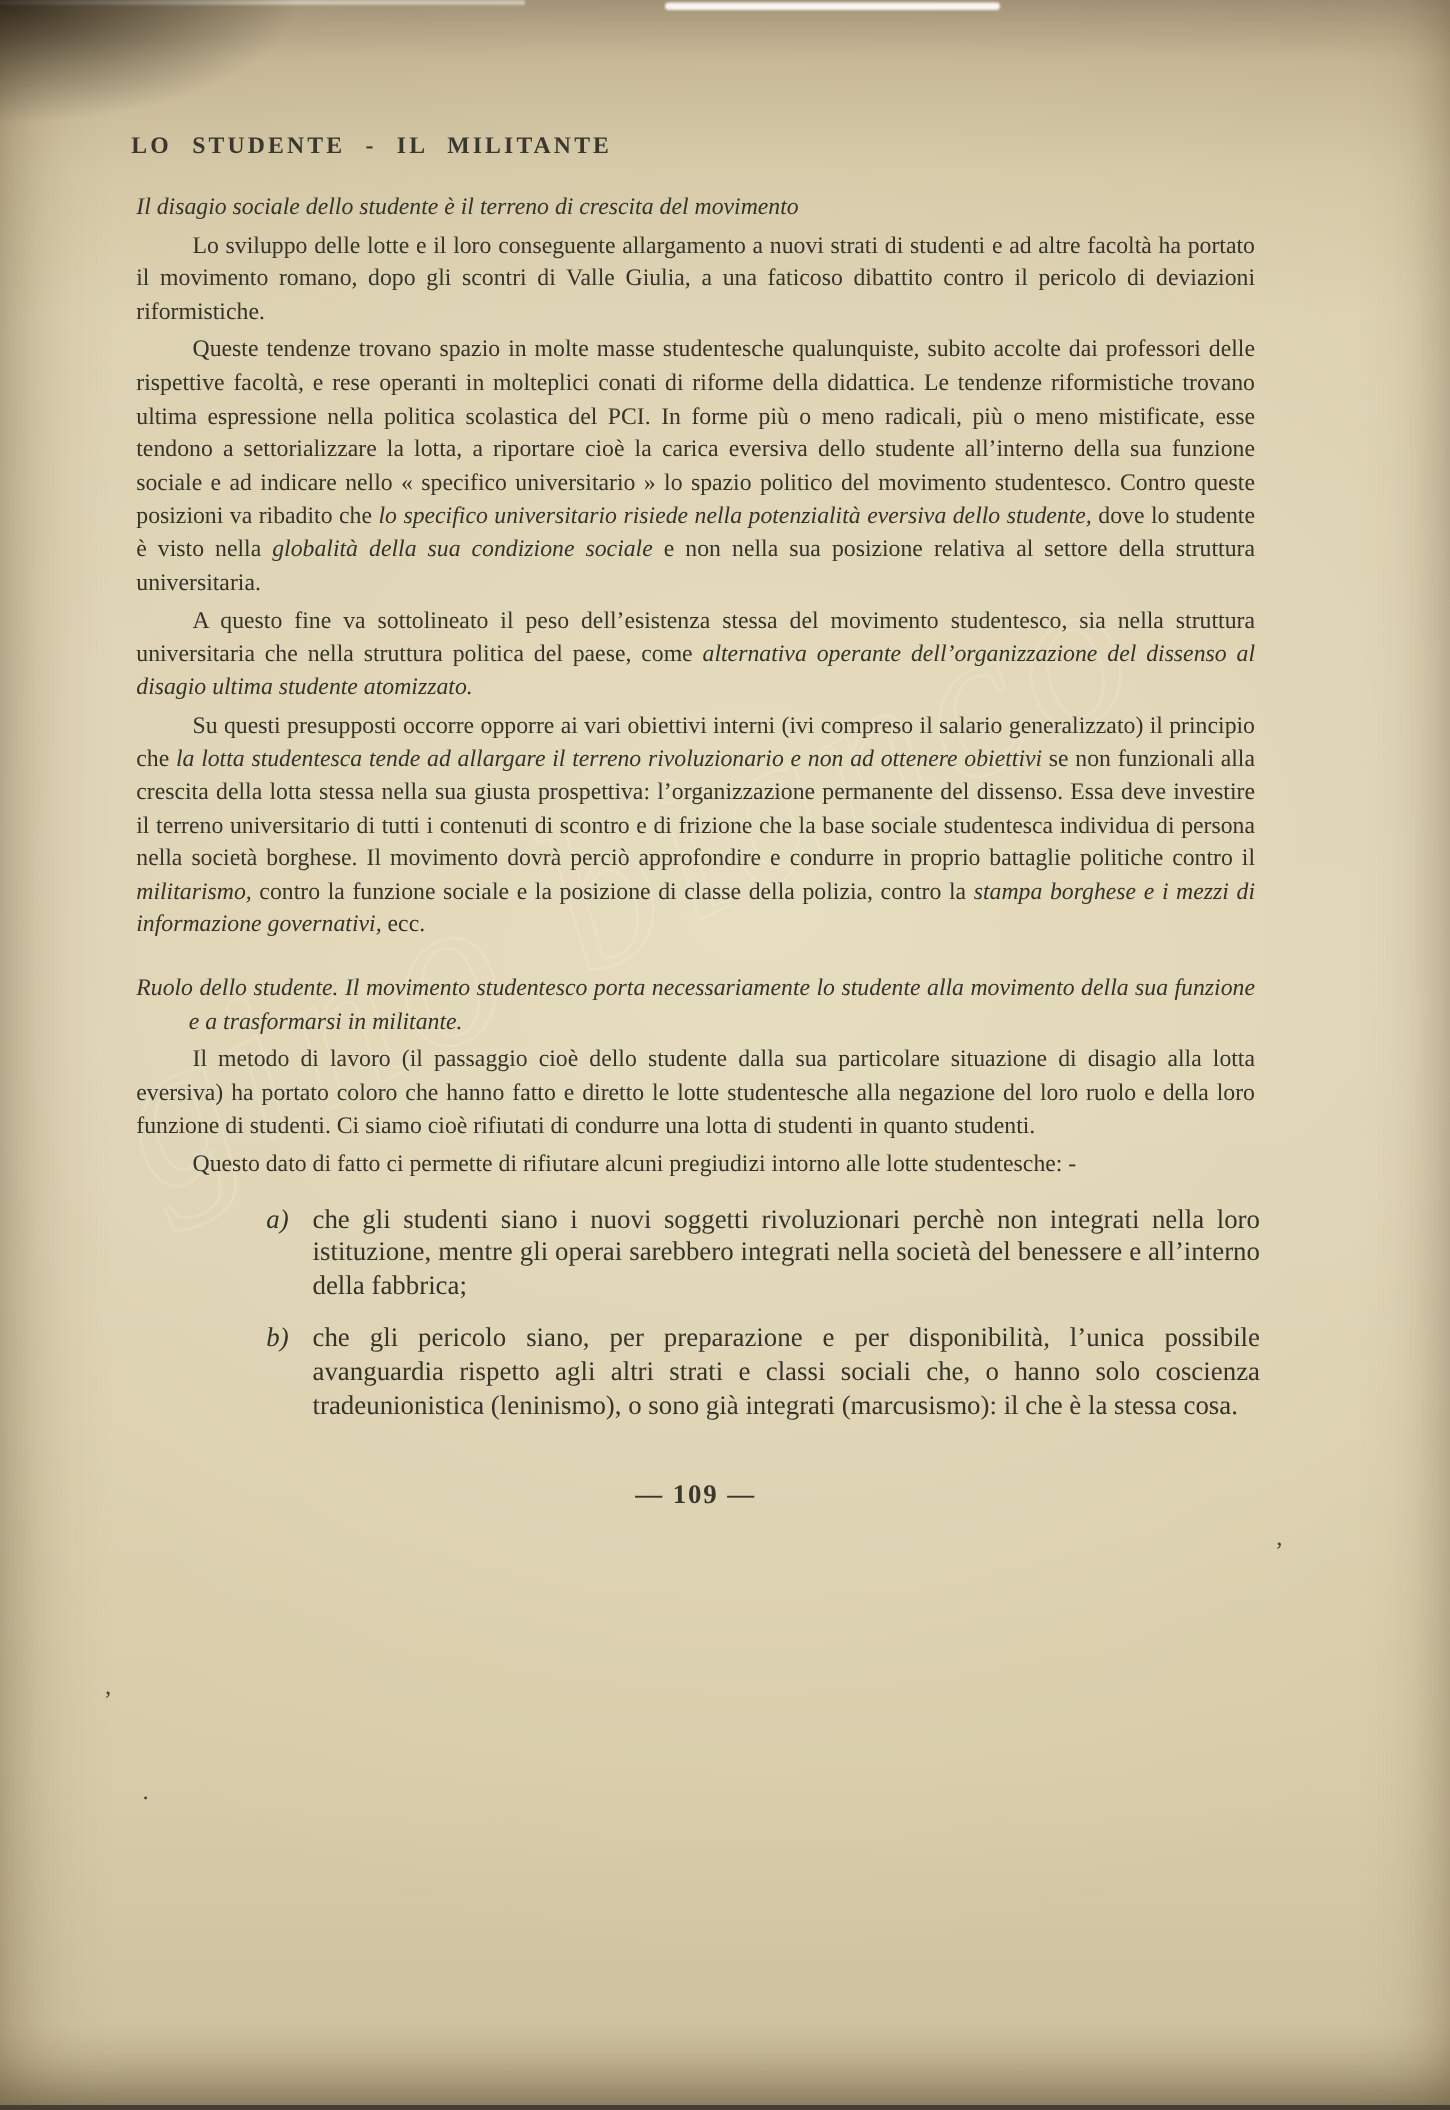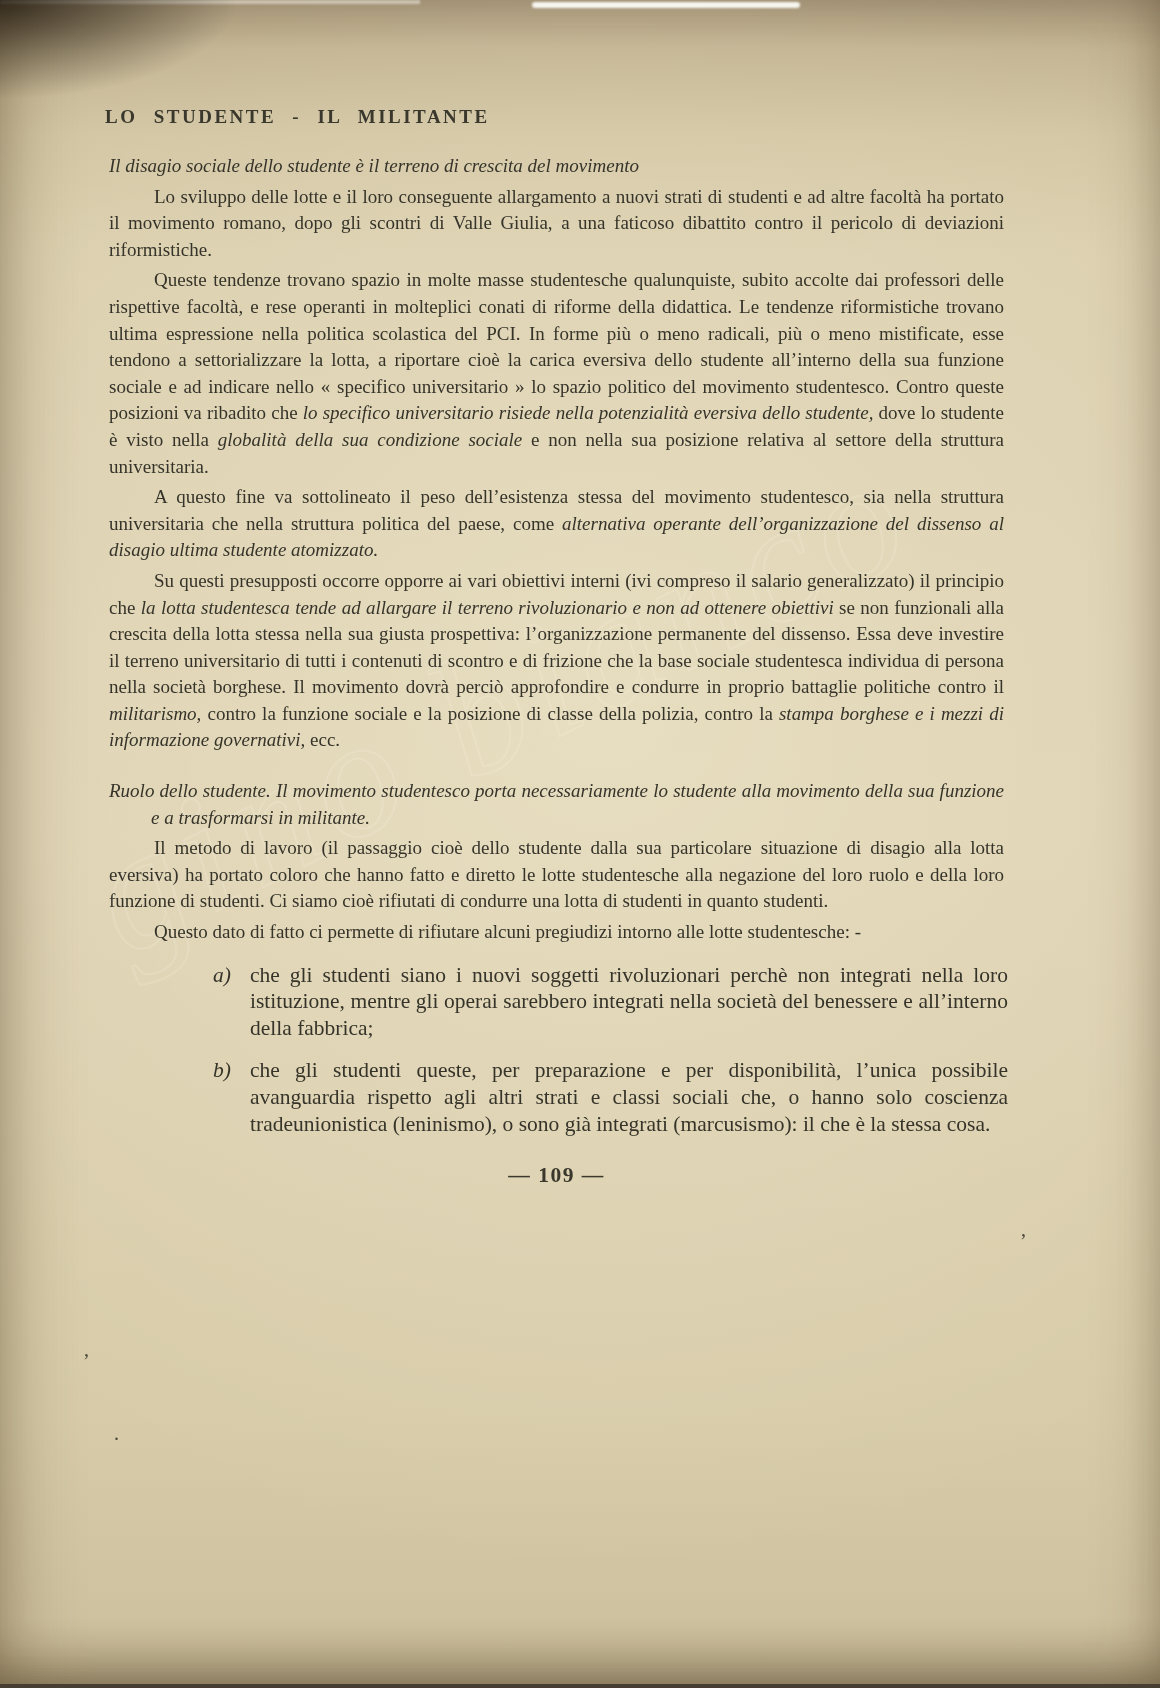--- a/index.html
+++ b/index.html
@@ -98,21 +98,21 @@
     position: absolute;
     left: 108px;
     top: 0;
     font-style: italic;
   }
   .page-number {
     font-size: 21.5px;
     font-weight: bold;
     letter-spacing: 1.5px;
     text-align: center;
-    margin-top: 26px;
+    margin-top: 46px;
     color: #3a382d;
   }
   .stray {
     position: absolute;
     font-size: 20px;
     color: #4a463a;
   }
 </style>
 </head>
 <body>
@@ -128,20 +128,20 @@
     <div id="blocks-root">
         <p class="para lead"><span class="it">Il disagio sociale dello studente è il terreno di crescita del movimento</span></p>
         <p class="para indent"><span>Lo sviluppo delle lotte e il loro conseguente allargamento a nuovi strati di studenti e ad altre facoltà ha portato il movimento romano, dopo gli scontri di Valle Giulia, a una faticoso dibattito contro il pericolo di deviazioni riformistiche.</span></p>
         <p class="para indent"><span>Queste tendenze trovano spazio in molte masse studentesche qualunquiste, subito accolte dai professori delle rispettive facoltà, e rese operanti in molteplici conati di riforme della didattica. Le tendenze riformistiche trovano ultima espressione nella politica scolastica del PCI. In forme più o meno radicali, più o meno mistificate, esse tendono a settorializzare la lotta, a riportare cioè la carica eversiva dello studente all’interno della sua funzione sociale e ad indicare nello « specifico universitario » lo spazio politico del movimento studentesco. Contro queste posizioni va ribadito che </span><span class="it">lo specifico universitario risiede nella potenzialità eversiva dello studente,</span><span> dove lo studente è visto nella </span><span class="it">globalità della sua condizione sociale</span><span> e non nella sua posizione relativa al settore della struttura universitaria.</span></p>
         <p class="para indent"><span>A questo fine va sottolineato il peso dell’esistenza stessa del movimento studentesco, sia nella struttura universitaria che nella struttura politica del paese, come </span><span class="it">alternativa operante dell’organizzazione del dissenso al disagio ultima studente atomizzato.</span></p>
         <p class="para indent"><span>Su questi presupposti occorre opporre ai vari obiettivi interni (ivi compreso il salario generalizzato) il principio che </span><span class="it">la lotta studentesca tende ad allargare il terreno rivoluzionario e non ad ottenere obiettivi</span><span> se non funzionali alla crescita della lotta stessa nella sua giusta prospettiva: l’organizzazione permanente del dissenso. Essa deve investire il terreno universitario di tutti i contenuti di scontro e di frizione che la base sociale studentesca individua di persona nella società borghese. Il movimento dovrà perciò approfondire e condurre in proprio battaglie politiche contro il </span><span class="it">militarismo,</span><span> contro la funzione sociale e la posizione di classe della polizia, contro la </span><span class="it">stampa borghese e i mezzi di informazione governativi,</span><span> ecc.</span></p>
         <p class="para hanging gap-lg"><span class="it">Ruolo dello studente. Il movimento studentesco porta necessariamente lo studente alla movimento della sua funzione e a trasformarsi in militante.</span></p>
         <p class="para indent"><span>Il metodo di lavoro (il passaggio cioè dello studente dalla sua particolare situazione di disagio alla lotta eversiva) ha portato coloro che hanno fatto e diretto le lotte studentesche alla negazione del loro ruolo e della loro funzione di studenti. Ci siamo cioè rifiutati di condurre una lotta di studenti in quanto studenti.</span></p>
         <p class="para indent"><span>Questo dato di fatto ci permette di rifiutare alcuni pregiudizi intorno alle lotte studentesche: -</span></p>
         <div class="list-item"><span class="marker">a)</span><span><span>che gli studenti siano i nuovi soggetti rivoluzionari perchè non integrati nella loro istituzione, mentre gli operai sarebbero integrati nella società del benessere e all’interno della fabbrica;</span></span></div>
-        <div class="list-item"><span class="marker">b)</span><span><span>che gli studenti queste, per preparazione e per disponibilità, l’unica possibile avanguardia rispetto agli altri strati e classi sociali che, o hanno solo coscienza tradeunionistica (leninismo), o sono già integrati (marcusismo): il che è la stessa cosa.</span></span></div>
+        <div class="list-item"><span class="marker">b)</span><span><span>che gli pericolo siano, per preparazione e per disponibilità, l’unica possibile avanguardia rispetto agli altri strati e classi sociali che, o hanno solo coscienza tradeunionistica (leninismo), o sono già integrati (marcusismo): il che è la stessa cosa.</span></span></div>
       </div>
     <div class="page-number">— 109 —</div>
   </div>
 <div class="stray" style="left: 1020px; top: 1230px;">’</div>
     <div class="stray" style="left: 84px; top: 1338px;">,</div>
     <div class="stray" style="left: 114px; top: 1422px;">.</div>
   </div>
 
 </body></html>

